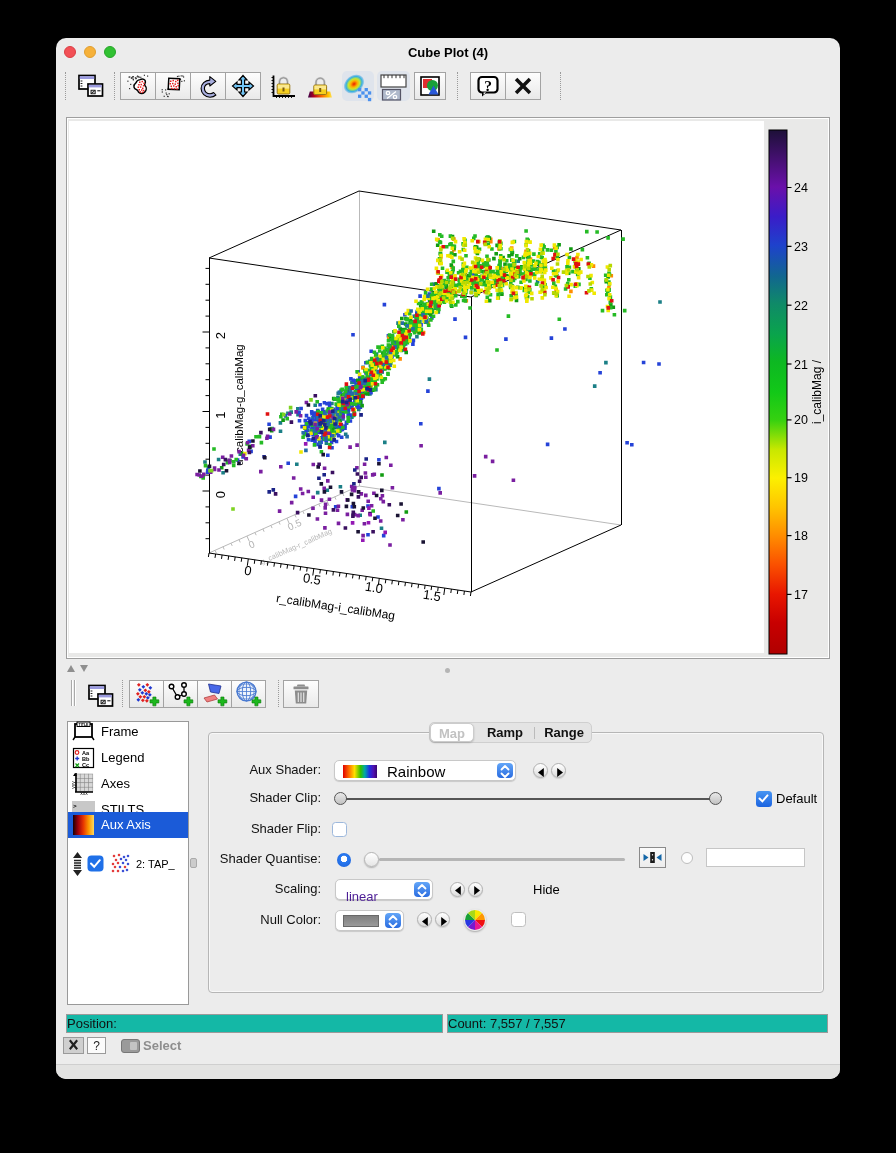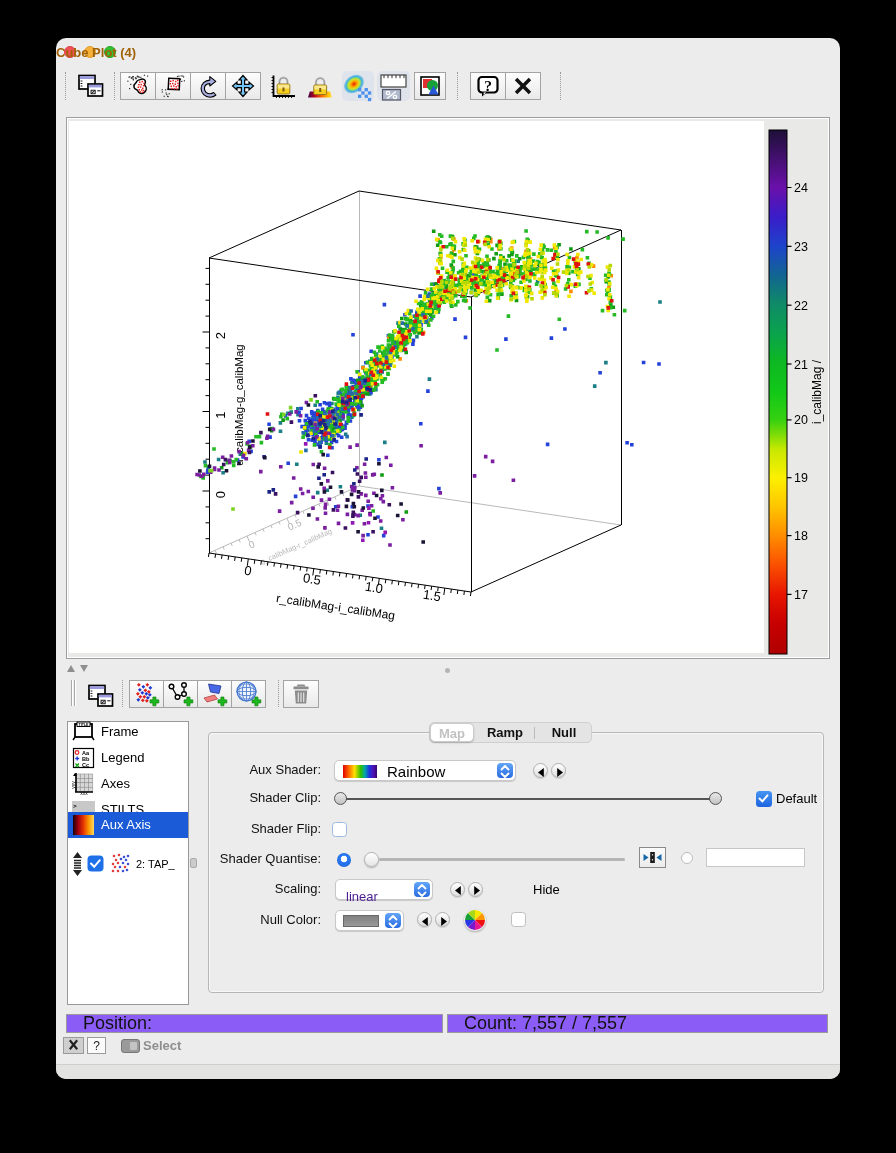--- a/index.html
+++ b/index.html
@@ -1,24 +1,24 @@
 <!DOCTYPE html>
 <html><head><meta charset="utf-8"><style>
 html,body{margin:0;padding:0;background:#000;width:896px;height:1153px;overflow:hidden}
 *{box-sizing:border-box}
 body{font-family:"Liberation Sans",sans-serif}
 #win{position:absolute;left:56px;top:38px;width:784px;height:1041px;background:#ececec;border-radius:10px;overflow:hidden}
 .abs{position:absolute}
 .tl{position:absolute;top:8px;width:12px;height:12px;border-radius:50%}
-#title{position:absolute;top:0;left:0;width:784px;height:27px;font-weight:bold;font-size:13px;color:#a16207;line-height:29px}
+#title{position:absolute;top:0;left:0;width:784px;height:27px;text-align:center;font-weight:bold;font-size:13px;color:#000000;line-height:29px}
 .tbtn{position:absolute;height:28px;background:linear-gradient(#fdfdfd,#e9e9e9);border:1px solid #a3a3a3}
 .seldot{position:absolute;border-left:1.5px dotted #9a9a9a;width:0;height:28px;top:34px}
 .togsel{position:absolute;height:30px;background:#dfe4ec;border-radius:5px;top:33px}
 svg{display:block}
-.fld{position:absolute;border:1px solid #9a9a9a;background:#8b5cf6;font-size:18px;color:#111;line-height:17px;padding-left:16px}
+.fld{position:absolute;border:1px solid #9a9a9a;background:#14b8a6;font-size:13px;color:#111;line-height:17px;padding-left:0}
 .lbl{position:absolute;font-size:13px;color:#111;text-align:right;width:120px}
 .combo{position:absolute;background:#fff;border:1px solid #c8c8c8;border-radius:5px;box-shadow:0 1px 1px rgba(0,0,0,.15)}
 .step{position:absolute;width:16px;border-radius:4px;background:linear-gradient(#63a6f8,#2a6ce0);top:2px;bottom:2px;right:2px}
 .rbtn{position:absolute;width:15px;height:15px;border-radius:50%;background:linear-gradient(#fff,#ddd);border:1px solid #b0b0b0;box-shadow:0 1px 1px rgba(0,0,0,.12);text-align:center}
 .rbtn svg{position:absolute;left:3px;top:3.5px}
 .cb{position:absolute;width:15px;height:15px;border-radius:3.5px;background:#fff;border:1px solid #bfbfbf}
 </style></head><body>
 <div id="win">
 
  <div class="tl" style="left:8px;background:#f25056;border:0.5px solid #da3e44"></div>
@@ -644,21 +644,21 @@
 <rect x="9" y="3" width="7" height="8" rx="1" fill="#c4c4c4"></rect>
       </svg>
     </div>
  <div class="abs" style="left:87px;top:999px;font-size:13px;font-weight:bold;color:#8e8e8e;line-height:17px">Select</div>
  <div class="abs" style="left:0;top:1026px;width:784px;height:15px;background:#e3e3e2;border-top:1px solid #cfcfcf"></div>
 <div class="abs" style="left:152px;top:694px;width:616px;height:261px;border:1px solid #b6b6b6;border-radius:4px;box-shadow:inset 0 0 0 1px #f8f8f8"></div>
     <div class="abs" style="left:373px;top:684px;width:163px;height:21px;background:#e4e4e4;border:1px solid #cfcfcf;border-radius:5px">
 <div class="abs" style="left:0px;top:0px;width:44px;height:19px;background:#fff;border:1px solid #ccc;border-radius:5px;box-shadow:0 1px 2px rgba(0,0,0,.2);color:#c2c2c2;font-size:13px;font-weight:bold;text-align:center;line-height:19px">Map</div>
 <div class="abs" style="left:47px;top:0;width:56px;font-size:13px;font-weight:bold;text-align:center;line-height:20px;color:#111">Ramp</div>
 <div class="abs" style="left:104px;top:4px;width:1px;height:12px;background:#bbb"></div>
-<div class="abs" style="left:106px;top:0;width:56px;font-size:13px;font-weight:bold;text-align:center;line-height:20px;color:#111">Null</div>
+<div class="abs" style="left:106px;top:0;width:56px;font-size:13px;font-weight:bold;text-align:center;line-height:20px;color:#111">Range</div>
 </div>
     <div class="lbl" style="left:145px;top:724px">Aux Shader:</div>
     <div class="combo" style="left:278px;top:722px;width:182px;height:21px">
       <div class="abs" style="left:8px;top:4px;width:34px;height:13px;background:linear-gradient(to right,#e00000,#ff7000 18%,#ffe000 34%,#30c000 52%,#00a8a8 64%,#2030e0 78%,#5010b0 90%,#38066e)"></div>
       <div class="abs" style="left:52px;top:0;font-size:15px;line-height:21px;color:#000">Rainbow</div>
 <div class="step">
         <svg width="16" height="17" viewBox="0 0 16 17" style="position:absolute;left:0;top:0">
           <path d="M4.5 6.5 L8 3 L11.5 6.5" stroke="#fff" stroke-width="1.8" fill="none" stroke-linecap="round" stroke-linejoin="round"></path>
           <path d="M4.5 10.5 L8 14 L11.5 10.5" stroke="#fff" stroke-width="1.8" fill="none" stroke-linecap="round" stroke-linejoin="round"></path>
         </svg>

